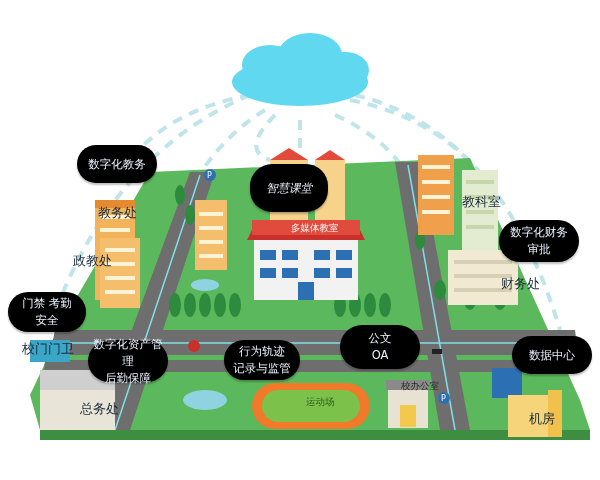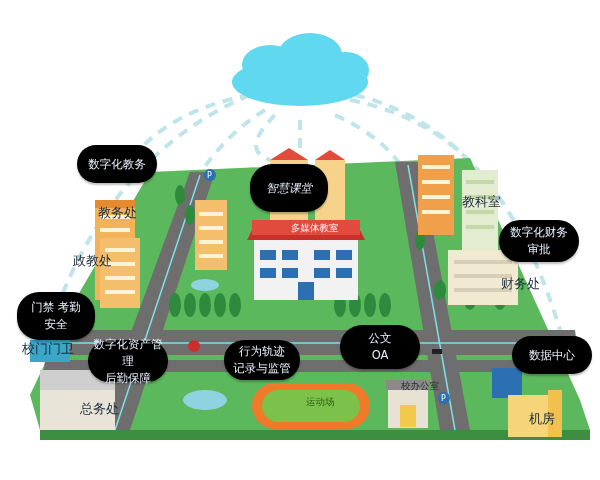--- a/index.html
+++ b/index.html
@@ -201,21 +201,21 @@
   <div class="pill" style="left:77px;top:145px;width:80px;height:38px;">
     <span>数字化教务</span>
   </div>
   <div class="pill" style="left:250px;top:164px;width:78px;height:48px;font-style:italic;">
     <span>智慧课堂</span>
   </div>
   <div class="pill" style="left:499px;top:220px;width:80px;height:42px;">
     <span>数字化财务</span>
     <span>审批</span>
   </div>
-  <div class="pill" style="left:17px;top:292px;width:78px;height:48px;">
+  <div class="pill" style="left:8px;top:292px;width:78px;height:40px;">
     <span>门禁 考勤</span>
     <span>安全</span>
   </div>
   <div class="pill" style="left:88px;top:340px;width:80px;height:42px;text-align:center;">
     <span>数字化资产管理</span>
     <span>后勤保障</span>
   </div>
   <div class="pill" style="left:224px;top:340px;width:76px;height:40px;">
     <span>行为轨迹</span>
     <span>记录与监管</span>

